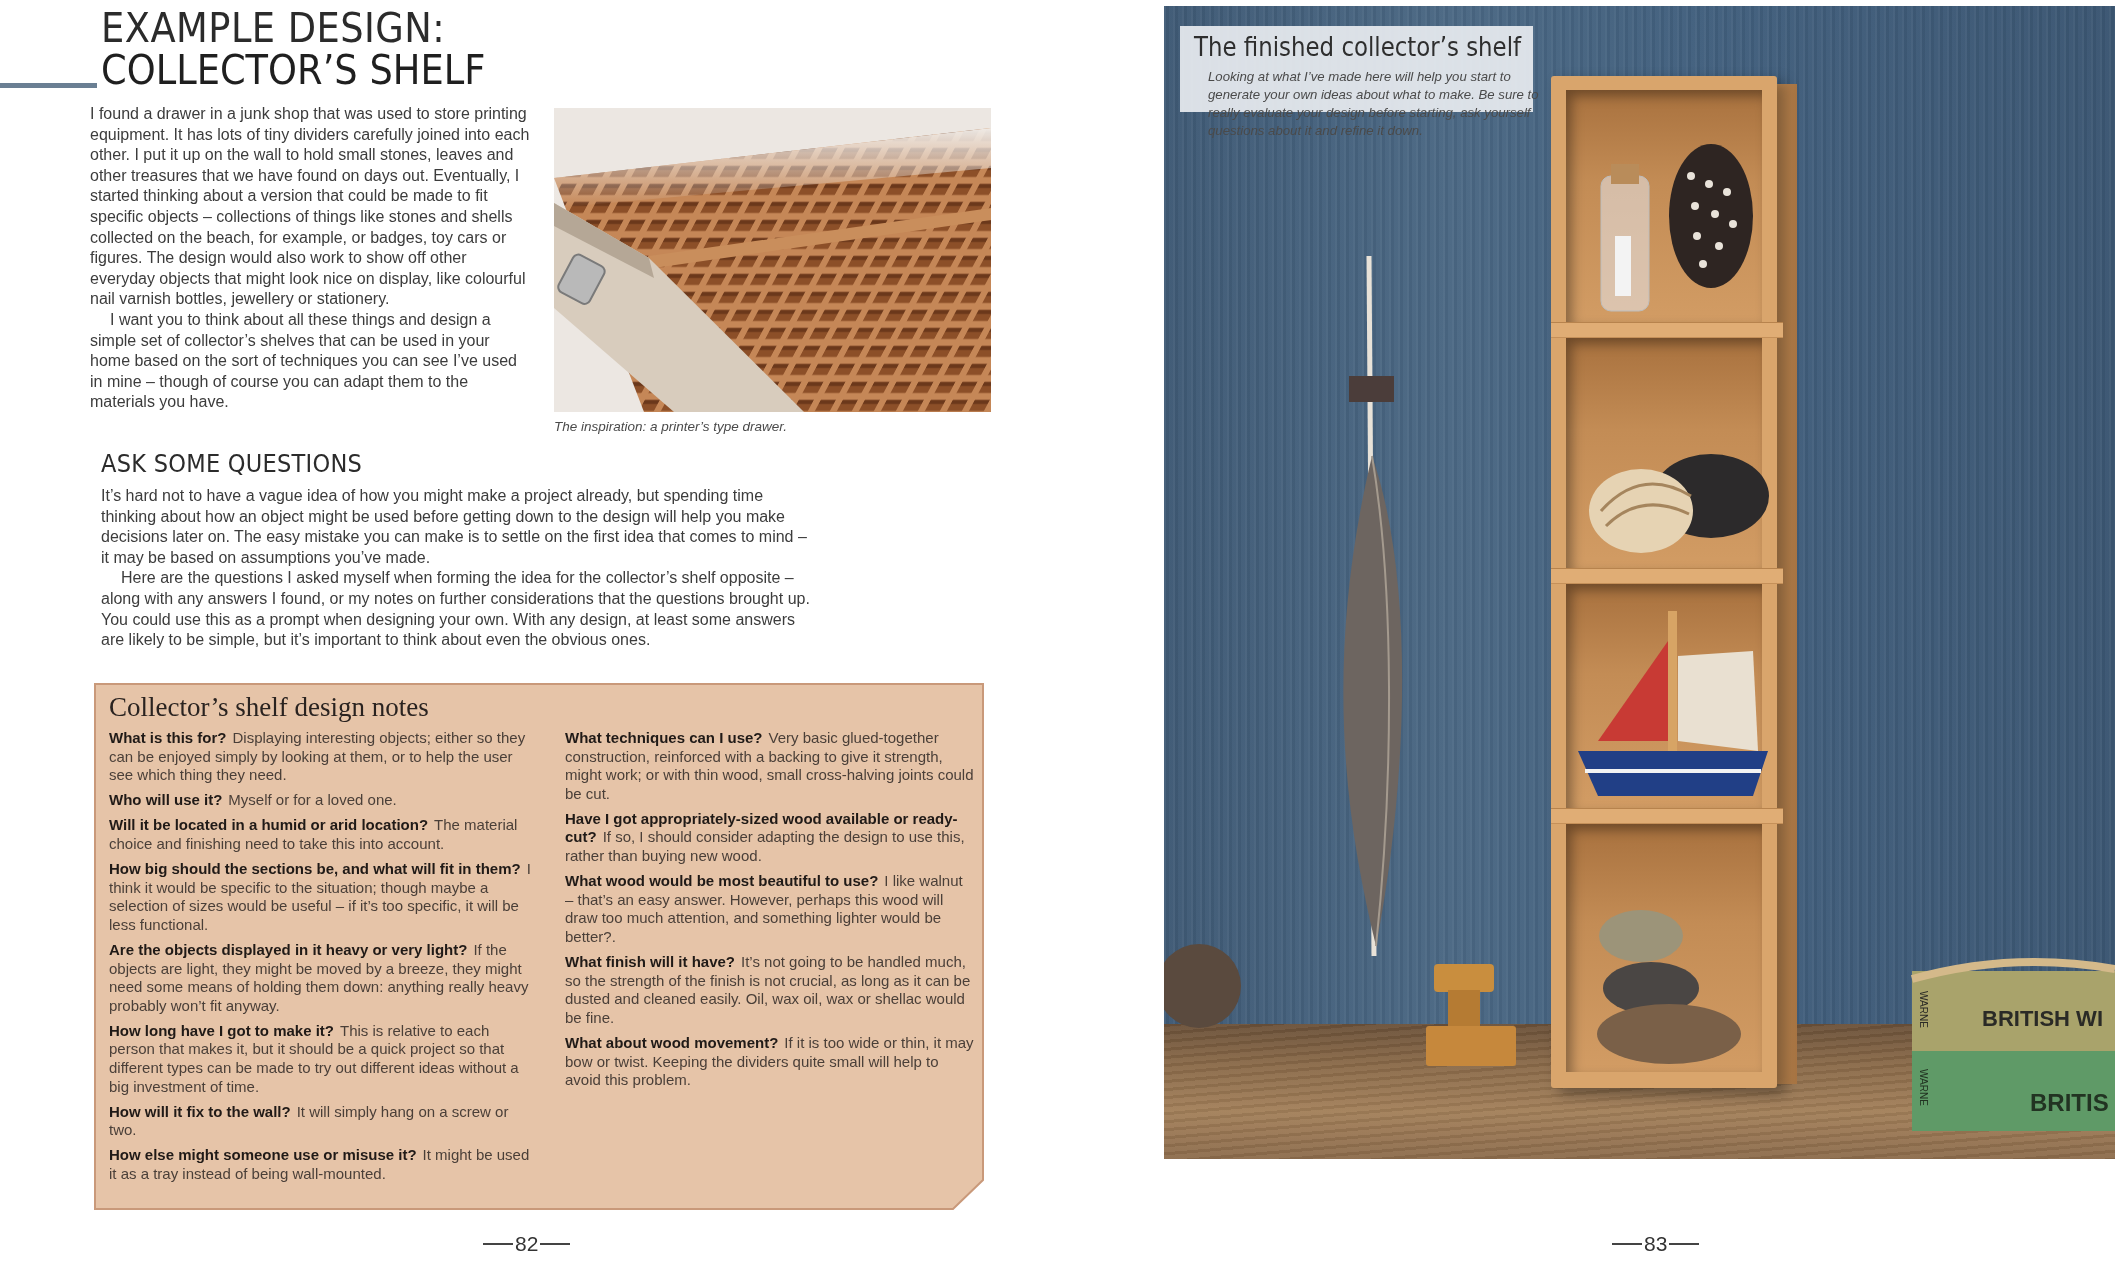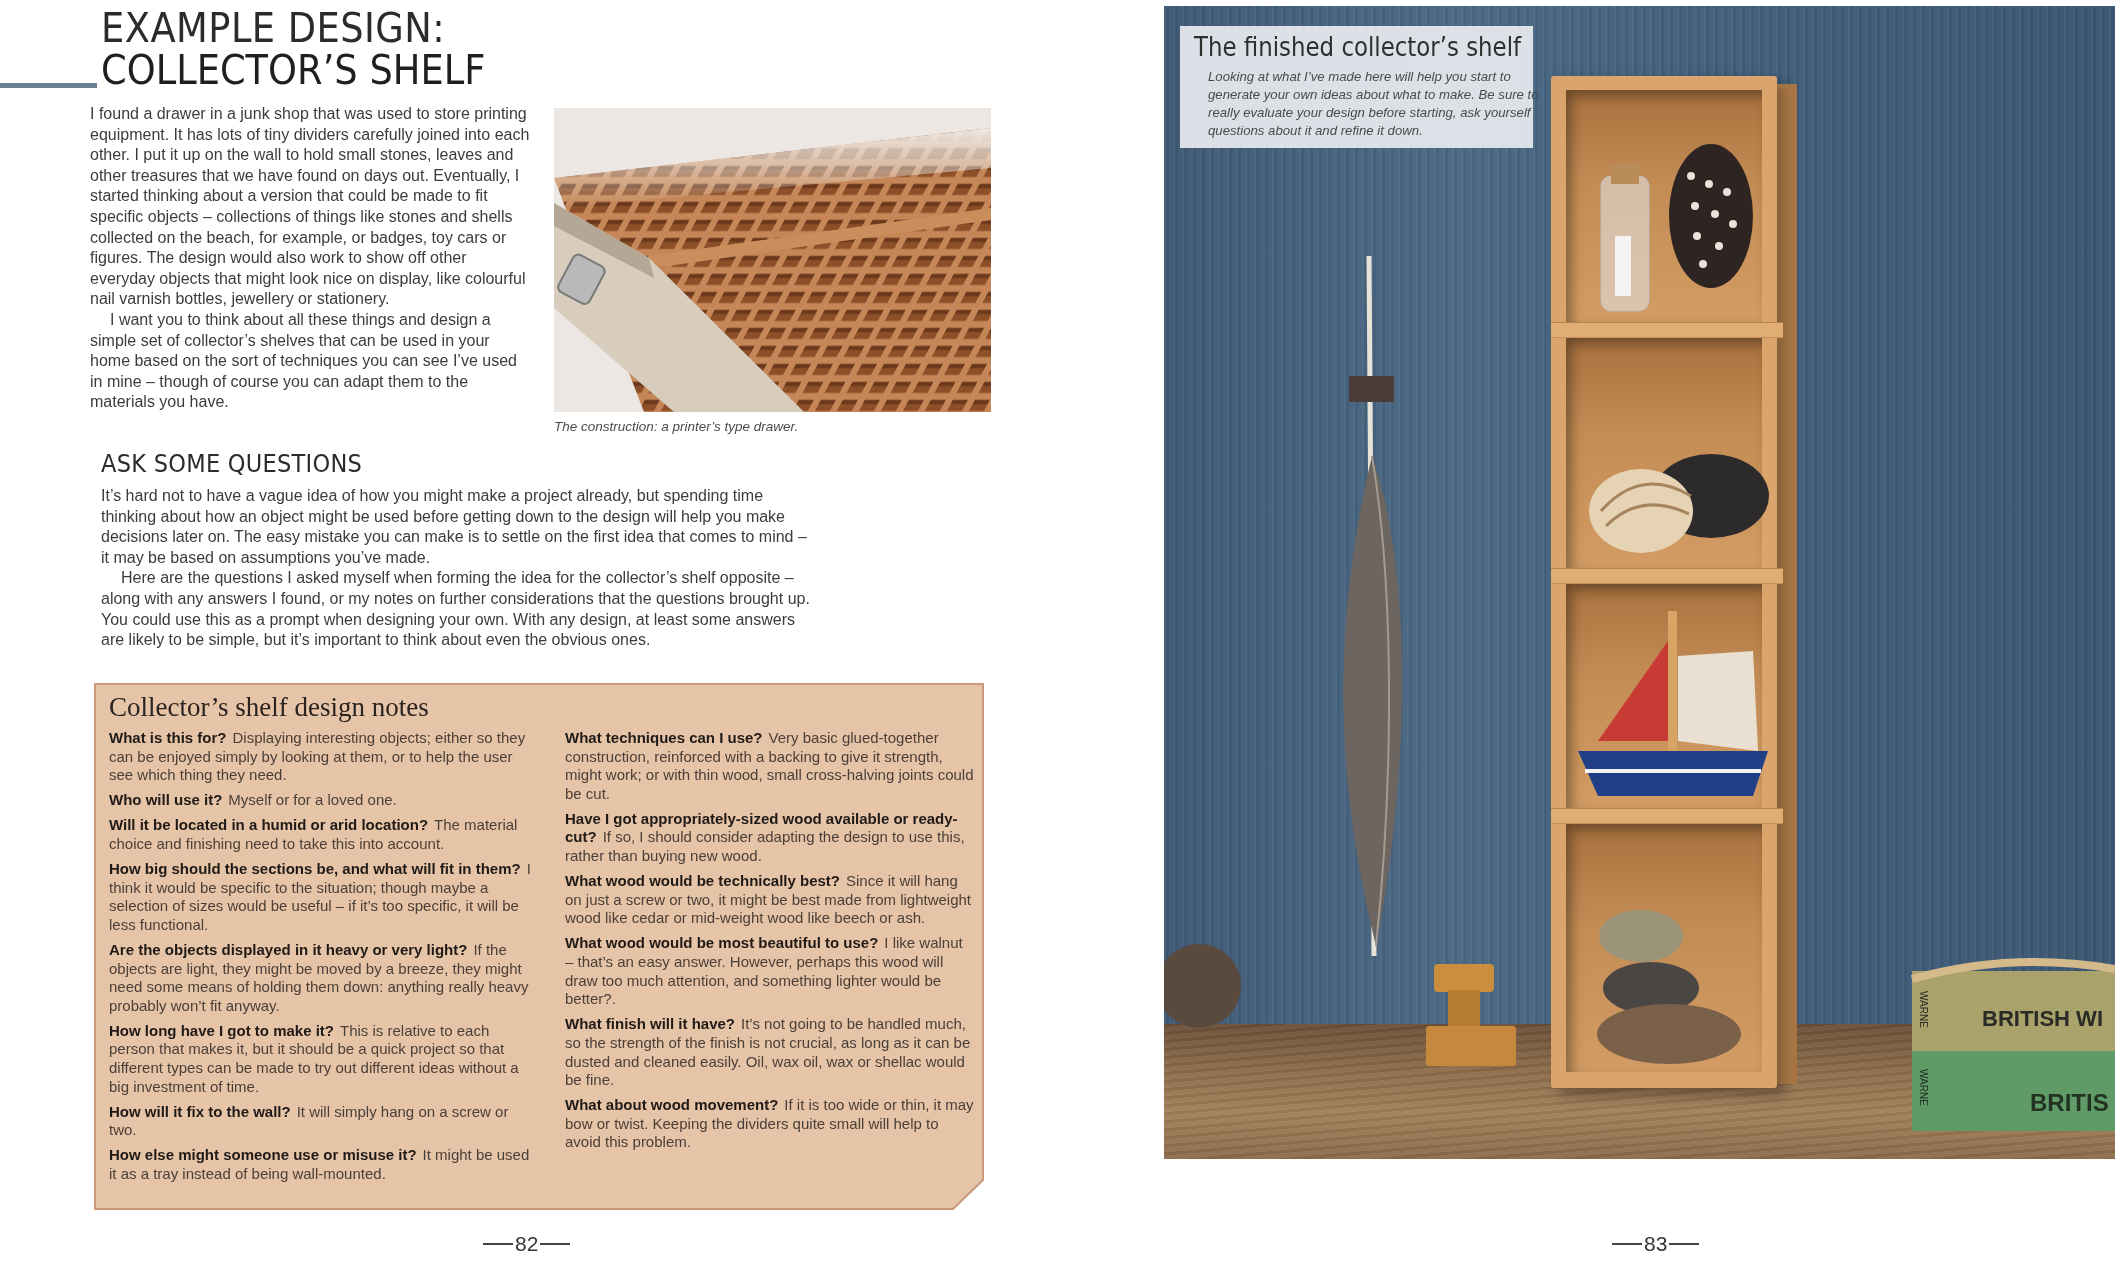--- a/index.html
+++ b/index.html
@@ -43,21 +43,21 @@
   .floor { position:absolute; left:0; top:1018px; width:951px; height:135px;
      background: linear-gradient(180deg, #6b5139 0%, #8a6a49 30%, #a3805a 65%, #8d6c4c 100%); }
   .floor-grain { position:absolute; inset:0; background: repeating-linear-gradient(175deg, rgba(0,0,0,0.06) 0 3px, rgba(255,255,255,0.04) 3px 8px); }
 
   .shelf { position:absolute; left:387px; top:70px; width:246px; height:1012px; }
   .shelf .frame { position:absolute; left:0; top:0; width:226px; height:1012px; background:#d9a56c; border-radius:3px;
       box-shadow: 8px 6px 14px rgba(0,0,0,0.35); }
   .shelf .side { position:absolute; left:226px; top:8px; width:20px; height:1000px; background:linear-gradient(90deg,#c48d55,#a97543); }
   .shelf .cell { position:absolute; left:15px; width:196px; background:linear-gradient(180deg,#a8713e 0%, #c38c55 40%, #d29c64 100%); box-shadow: inset 6px 6px 12px rgba(0,0,0,0.35); }
   .shelf .divider { position:absolute; left:0; width:232px; height:14px; background:#e0ad75; border-top:1px solid #b7834d; border-bottom:1px solid #c59059; }
-  .callout { left:1180px; top:26px; width:353px; height:122px; background:rgba(232,236,240,0.92); }
+  .callout { left:1180px; top:26px; width:353px; height:86px; background:rgba(232,236,240,0.92); }
   .callout-title { position:absolute; left:14px; top:6px; font-size:26px; color:#2e2e2e; font-family:"DejaVu Sans", sans-serif; font-weight:normal; transform:scaleX(0.88); transform-origin:left; white-space:nowrap; }
   .callout-text { position:absolute; left:14px; top:42px; width:332px; font-size:13.2px; line-height:18px; font-style:italic; color:#4a4a4a;margin-left:14px; }
 
   .books { position:absolute; left:738px; top:945px; width:213px; height:190px; }
 
   
   .pagenum { top:1232px; font-size:21px; color:#333; display:flex; align-items:center; gap:2px; }
   .pagenum .dash { width:30px; height:1.5px; background:#444; display:inline-block; }
 </style>
 </head>
@@ -87,21 +87,21 @@
     </defs>
     <rect width="437" height="304" fill="#ece7e2"></rect>
     <polygon points="0,70 437,20 437,304 90,304" fill="url(#cells)"></polygon>
     <polygon points="0,70 437,20 437,60 0,100" fill="url(#blurTop)"></polygon>
     <polygon points="95,148 437,100 437,112 100,160" fill="#c98e5c"></polygon>
     <polygon points="0,95 95,150 250,304 120,304 0,200" fill="#d8ccbd"></polygon>
     <polygon points="0,95 95,150 100,170 0,118" fill="#b5a796"></polygon>
     <rect x="10" y="150" width="35" height="42" rx="6" fill="#b9b9b9" stroke="#7a7a7a" stroke-width="2" transform="rotate(28 27 171)"></rect>
   </svg>
 </div>
-<div class="abs drawer-caption">The construction: a printer’s type drawer.</div>
+<div class="abs drawer-caption">The inspiration: a printer’s type drawer.</div>
 
 <div class="abs h2">ASK SOME QUESTIONS</div>
 <div class="abs body-text col2">
   <p>It’s hard not to have a vague idea of how you might make a project already, but spending time thinking about how an object might be used before getting down to the design will help you make decisions later on. The easy mistake you can make is to settle on the first idea that comes to mind – it may be based on assumptions you’ve made.</p>
   <p class="indent">Here are the questions I asked myself when forming the idea for the collector’s shelf opposite – along with any answers I found, or my notes on further considerations that the questions brought up. You could use this as a prompt when designing your own. With any design, at least some answers are likely to be simple, but it’s important to think about even the obvious ones.</p>
 </div>
 
 <div class="abs notes-box">
   <svg class="bg" width="890" height="527" viewBox="0 0 890 527">
     <polygon points="1,1 889,1 889,497 859,526 1,526" fill="#e6c4a8" stroke="#c9997a" stroke-width="2"></polygon>
@@ -113,21 +113,20 @@
     <p class="note"><span class="q">Will it be located in a humid or arid location?</span><span>The material choice and finishing need to take this into account.</span></p>
     <p class="note"><span class="q">How big should the sections be, and what will fit in them?</span><span>I think it would be specific to the situation; though maybe a selection of sizes would be useful – if it’s too specific, it will be less functional.</span></p>
     <p class="note"><span class="q">Are the objects displayed in it heavy or very light?</span><span>If the objects are light, they might be moved by a breeze, they might need some means of holding them down: anything really heavy probably won’t fit anyway.</span></p>
     <p class="note"><span class="q">How long have I got to make it?</span><span>This is relative to each person that makes it, but it should be a quick project so that different types can be made to try out different ideas without a big investment of time.</span></p>
     <p class="note"><span class="q">How will it fix to the wall?</span><span>It will simply hang on a screw or two.</span></p>
     <p class="note"><span class="q">How else might someone use or misuse it?</span><span>It might be used it as a tray instead of being wall-mounted.</span></p>
   </div>
   <div class="notes-col right">
     <p class="note"><span class="q">What techniques can I use?</span><span>Very basic glued-together construction, reinforced with a backing to give it strength, might work; or with thin wood, small cross-halving joints could be cut.</span></p>
     <p class="note"><span class="q">Have I got appropriately-sized wood available or ready-cut?</span><span>If so, I should consider adapting the design to use this, rather than buying new wood.</span></p>
-    <p class="note"><span class="q">What wood would be technically best?</span><span>Since it will hang on just a screw or two, it might be best made from lightweight wood like cedar or mid-weight wood like beech or ash.</span></p>
     <p class="note"><span class="q">What wood would be most beautiful to use?</span><span>I like walnut – that’s an easy answer. However, perhaps this wood will draw too much attention, and something lighter would be better?.</span></p>
     <p class="note"><span class="q">What finish will it have?</span><span>It’s not going to be handled much, so the strength of the finish is not crucial, as long as it can be dusted and cleaned easily. Oil, wax oil, wax or shellac would be fine.</span></p>
     <p class="note"><span class="q">What about wood movement?</span><span>If it is too wide or thin, it may bow or twist. Keeping the dividers quite small will help to avoid this problem.</span></p>
   </div>
 </div>
 
 <div class="abs pagenum" style="left:483px;">
   <span class="dash"></span>
   <span>82</span>
   <span class="dash"></span>

